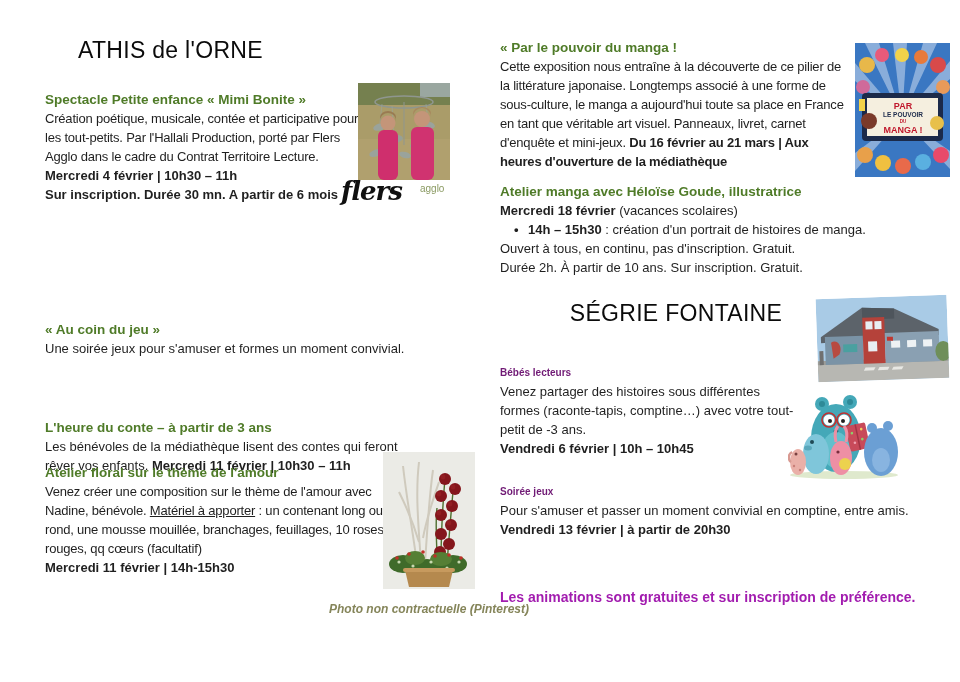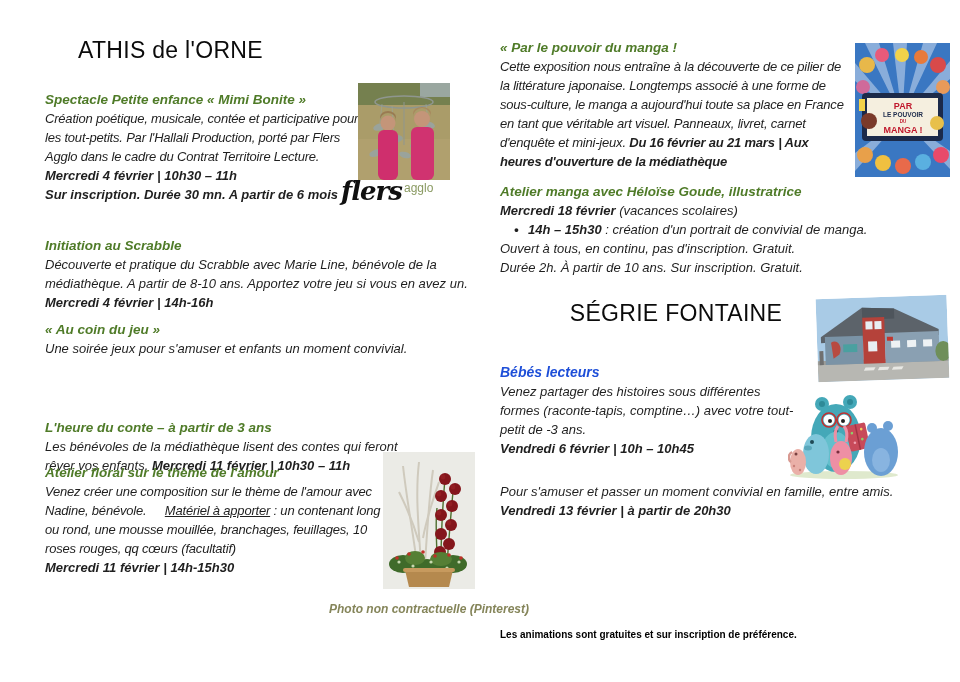--- a/index.html
+++ b/index.html
@@ -5,53 +5,53 @@
   html,body { margin:0; padding:0; background:#e9e9e9; }
   .page {
     position:relative; width:960px; height:682px; margin:0 auto;
     background:#ffffff; overflow:hidden;
     font-family:"Liberation Sans", sans-serif; color:#1f1f1f;
   }
   .city-title { position:absolute; font-size:23px; color:#0b0b0b; letter-spacing:.3px; white-space:nowrap; }
   #title-athis { left:78px; top:37px; }
   #title-segrie { left:500px; top:300px; width:352px; text-align:center; white-space:normal; }
 
-  .sec { position:absolute; font-size:13px; line-height:19px;font-style:italic; }
+  .sec { position:absolute; font-size:13px; line-height:19px; }
   .h-green  { color:#4f7b28; font-weight:bold; font-size:13.5px; }
-  .h-purple { color:#1d4ed8; font-weight:bold; font-size:14px; }
+  .h-purple { color:#701a75; font-weight:bold; font-size:10px; }
   .bold { font-weight:bold; }
-  .underline { text-decoration:underline;margin-left:15px; }
+  .underline { text-decoration:underline; }
   .tight { letter-spacing:-0.2px; }
 
   .s-mimi     { left:45px;  top:90px;  width:315px; }
   .s-scrabble { left:45px;  top:236px; width:424px; }
   .s-coin     { left:45px;  top:320px; width:424px; }
   .s-conte    { left:45px;  top:391px; width:376px;margin-top:27px; }
   .s-floral   { left:45px;  top:463px; width:342px; }
   .s-expo     { left:500px; top:38px;  width:352px; }
   .s-atelier  { left:500px; top:182px; width:404px; }
   .s-bebes    { left:500px; top:363px; width:294px; }
   .s-soiree   { left:500px; top:482px; width:434px; }
 
   .bullet-row { padding-left:14px; }
   .bullet-glyph { display:inline-block; width:14px; }
 
   .caption { position:absolute; left:329px; top:602px; font-size:12px; font-style:italic; font-weight:bold; color:#85855a; }
-  .red-note { position:absolute; left:500px; top:589px; width:445px; color:#000000; font-weight:bold; font-size:10px;margin-top:40px; }
+  .red-note { position:absolute; left:500px; top:589px; width:445px; color:#a21caf; font-weight:bold; font-size:14px; }
 
   .ph { position:absolute; }
   #ph-mimi     { left:358px; top:83px; }
   #ph-manga    { left:855px; top:43px;text-align:center; }
   #ph-roses    { left:383px; top:452px; }
   #ph-building { left:817px; top:297px; transform:rotate(-2deg); }
   #ph-monsters { left:788px; top:390px; }
 
   .flers-logo { position:absolute; left:341px; top:176px; white-space:nowrap; }
   .flers-main { font-family:"DejaVu Serif", serif; font-style:italic; font-weight:bold; font-size:26px; color:#101010; letter-spacing:-1px; }
-  .flers-sub  { font-size:12px; color:#8a9a62; vertical-align:8px; margin-left:2px; }
+  .flers-sub  { font-size:10px; color:#8a9a62; vertical-align:8px; margin-left:18px; }
 </style>
 </head>
 <body>
 
 <div class="page">
 
   <div class="city-title" id="title-athis">ATHIS de l'ORNE</div>
 
   <div class="sec s-mimi">
     <div class="h-green">Spectacle Petite enfance « Mimi Bonite »</div>
@@ -83,29 +83,24 @@
       <path d="M55 34 a9 9 0 0 1 18 0 l0 -4 a9 6 0 0 0 -18 0 z" fill="#a8895e"></path>
       <rect x="53" y="44" width="23" height="53" rx="6" fill="#d03370"></rect>
       <ellipse cx="47" cy="72" rx="6" ry="3" fill="#9aa39b" transform="rotate(15 47 72)"></ellipse>
     </svg>
   </div>
 
   <div class="flers-logo">
     <span class="flers-main">flers</span><span class="flers-sub">agglo</span>
   </div>
 
-  <div class="sec s-scrabble">
-    <div class="h-green">Initiation au Scrabble</div>
-    <div>Découverte et pratique du Scrabble avec Marie Line, bénévole de la médiathèque. A partir de 8-10 ans. Apportez votre jeu si vous en avez un.</div>
-    <div class="bold">Mercredi 4 février | 14h-16h</div>
-  </div>
 
   <div class="sec s-coin">
     <div class="h-green">« Au coin du jeu »</div>
-    <div>Une soirée jeux pour s'amuser et enfants un moment convivial.</div>
+    <div>Une soirée jeux pour s'amuser et formes un moment convivial.</div>
   </div>
 
   <div class="sec s-conte">
     <div class="h-green">L'heure du conte – à partir de 3 ans</div>
     <div><span>Les bénévoles de la médiathèque lisent des contes qui feront rêver vos enfants. </span><span class="bold">Mercredi 11 février | 10h30 – 11h</span></div>
   </div>
 
   <div class="sec s-floral">
     <div class="h-green">Atelier floral sur le thème de l'amour</div>
     <div class="tight"><span>Venez créer une composition sur le thème de l'amour avec Nadine, bénévole. </span><span class="underline">Matériel à apporter</span><span> : un contenant long ou rond, une mousse mouillée, branchages, feuillages, 10 roses rouges, qq cœurs (facultatif)</span></div>
@@ -214,21 +209,21 @@
       <text x="48" y="80" text-anchor="middle" font-size="4.5" font-weight="bold" fill="#c0182c" font-family="Liberation Sans, sans-serif">DU</text>
       <text x="48" y="90" text-anchor="middle" font-size="9" font-weight="bold" fill="#c0182c" font-family="Liberation Sans, sans-serif">MANGA !</text>
       <circle cx="14" cy="78" r="8" fill="#7a3a2a"></circle>
       <circle cx="82" cy="80" r="7" fill="#e8c04a"></circle>
     </svg>
   </div>
 
   <div class="sec s-atelier">
     <div class="h-green">Atelier manga avec Héloïse Goude, illustratrice</div>
     <div><span class="bold">Mercredi 18 février</span><span> (vacances scolaires)</span></div>
-    <div class="bullet-row"><span class="bullet-glyph bold">•</span><span class="bold">14h – 15h30</span><span> : création d'un portrait de convivial de manga.</span></div>
+    <div class="bullet-row"><span class="bullet-glyph bold">•</span><span class="bold">14h – 15h30</span><span> : création d'un portrait de histoires de manga.</span></div>
     <div>Ouvert à tous, en continu, pas d'inscription. Gratuit.</div>
     <div>Durée 2h. À partir de 10 ans. Sur inscription. Gratuit.</div>
   </div>
 
   <div class="city-title" id="title-segrie">SÉGRIE FONTAINE</div>
 
   <div class="ph" id="ph-building">
     <svg width="131" height="83" viewBox="0 0 131 83">
       <rect width="131" height="83" fill="#a9cbe6"></rect>
       <rect y="64" width="131" height="19" fill="#b7b7b2"></rect>
@@ -304,19 +299,20 @@
       <circle cx="50" cy="62" r="1.6" fill="#7a2d3e"></circle>
       <ellipse cx="10" cy="72" rx="8" ry="13" fill="#eab0a8"></ellipse>
       <circle cx="8" cy="64" r="1.5" fill="#7a4040"></circle>
       <circle cx="6" cy="76" r="1.2" fill="#c97f78"></circle>
       <circle cx="12" cy="80" r="1.2" fill="#c97f78"></circle>
       <path d="M4 62 C0 64 0 70 3 72" stroke="#d89a92" stroke-width="2.5" fill="none"></path>
     </svg>
   </div>
 
   <div class="sec s-soiree">
-    <div>Pour s'amuser et passer un moment convivial en famille, entre amis.</div>
+    <div class="h-purple">Soirée jeux</div>
+    <div>Pour s'amuser et passer un moment convivial en comptine, entre amis.</div>
     <div class="bold">Vendredi 13 février | à partir de 20h30</div>
   </div>
 
   <div class="red-note">Les animations sont gratuites et sur inscription de préférence.</div>
 
 </div>
 
 </body></html>

